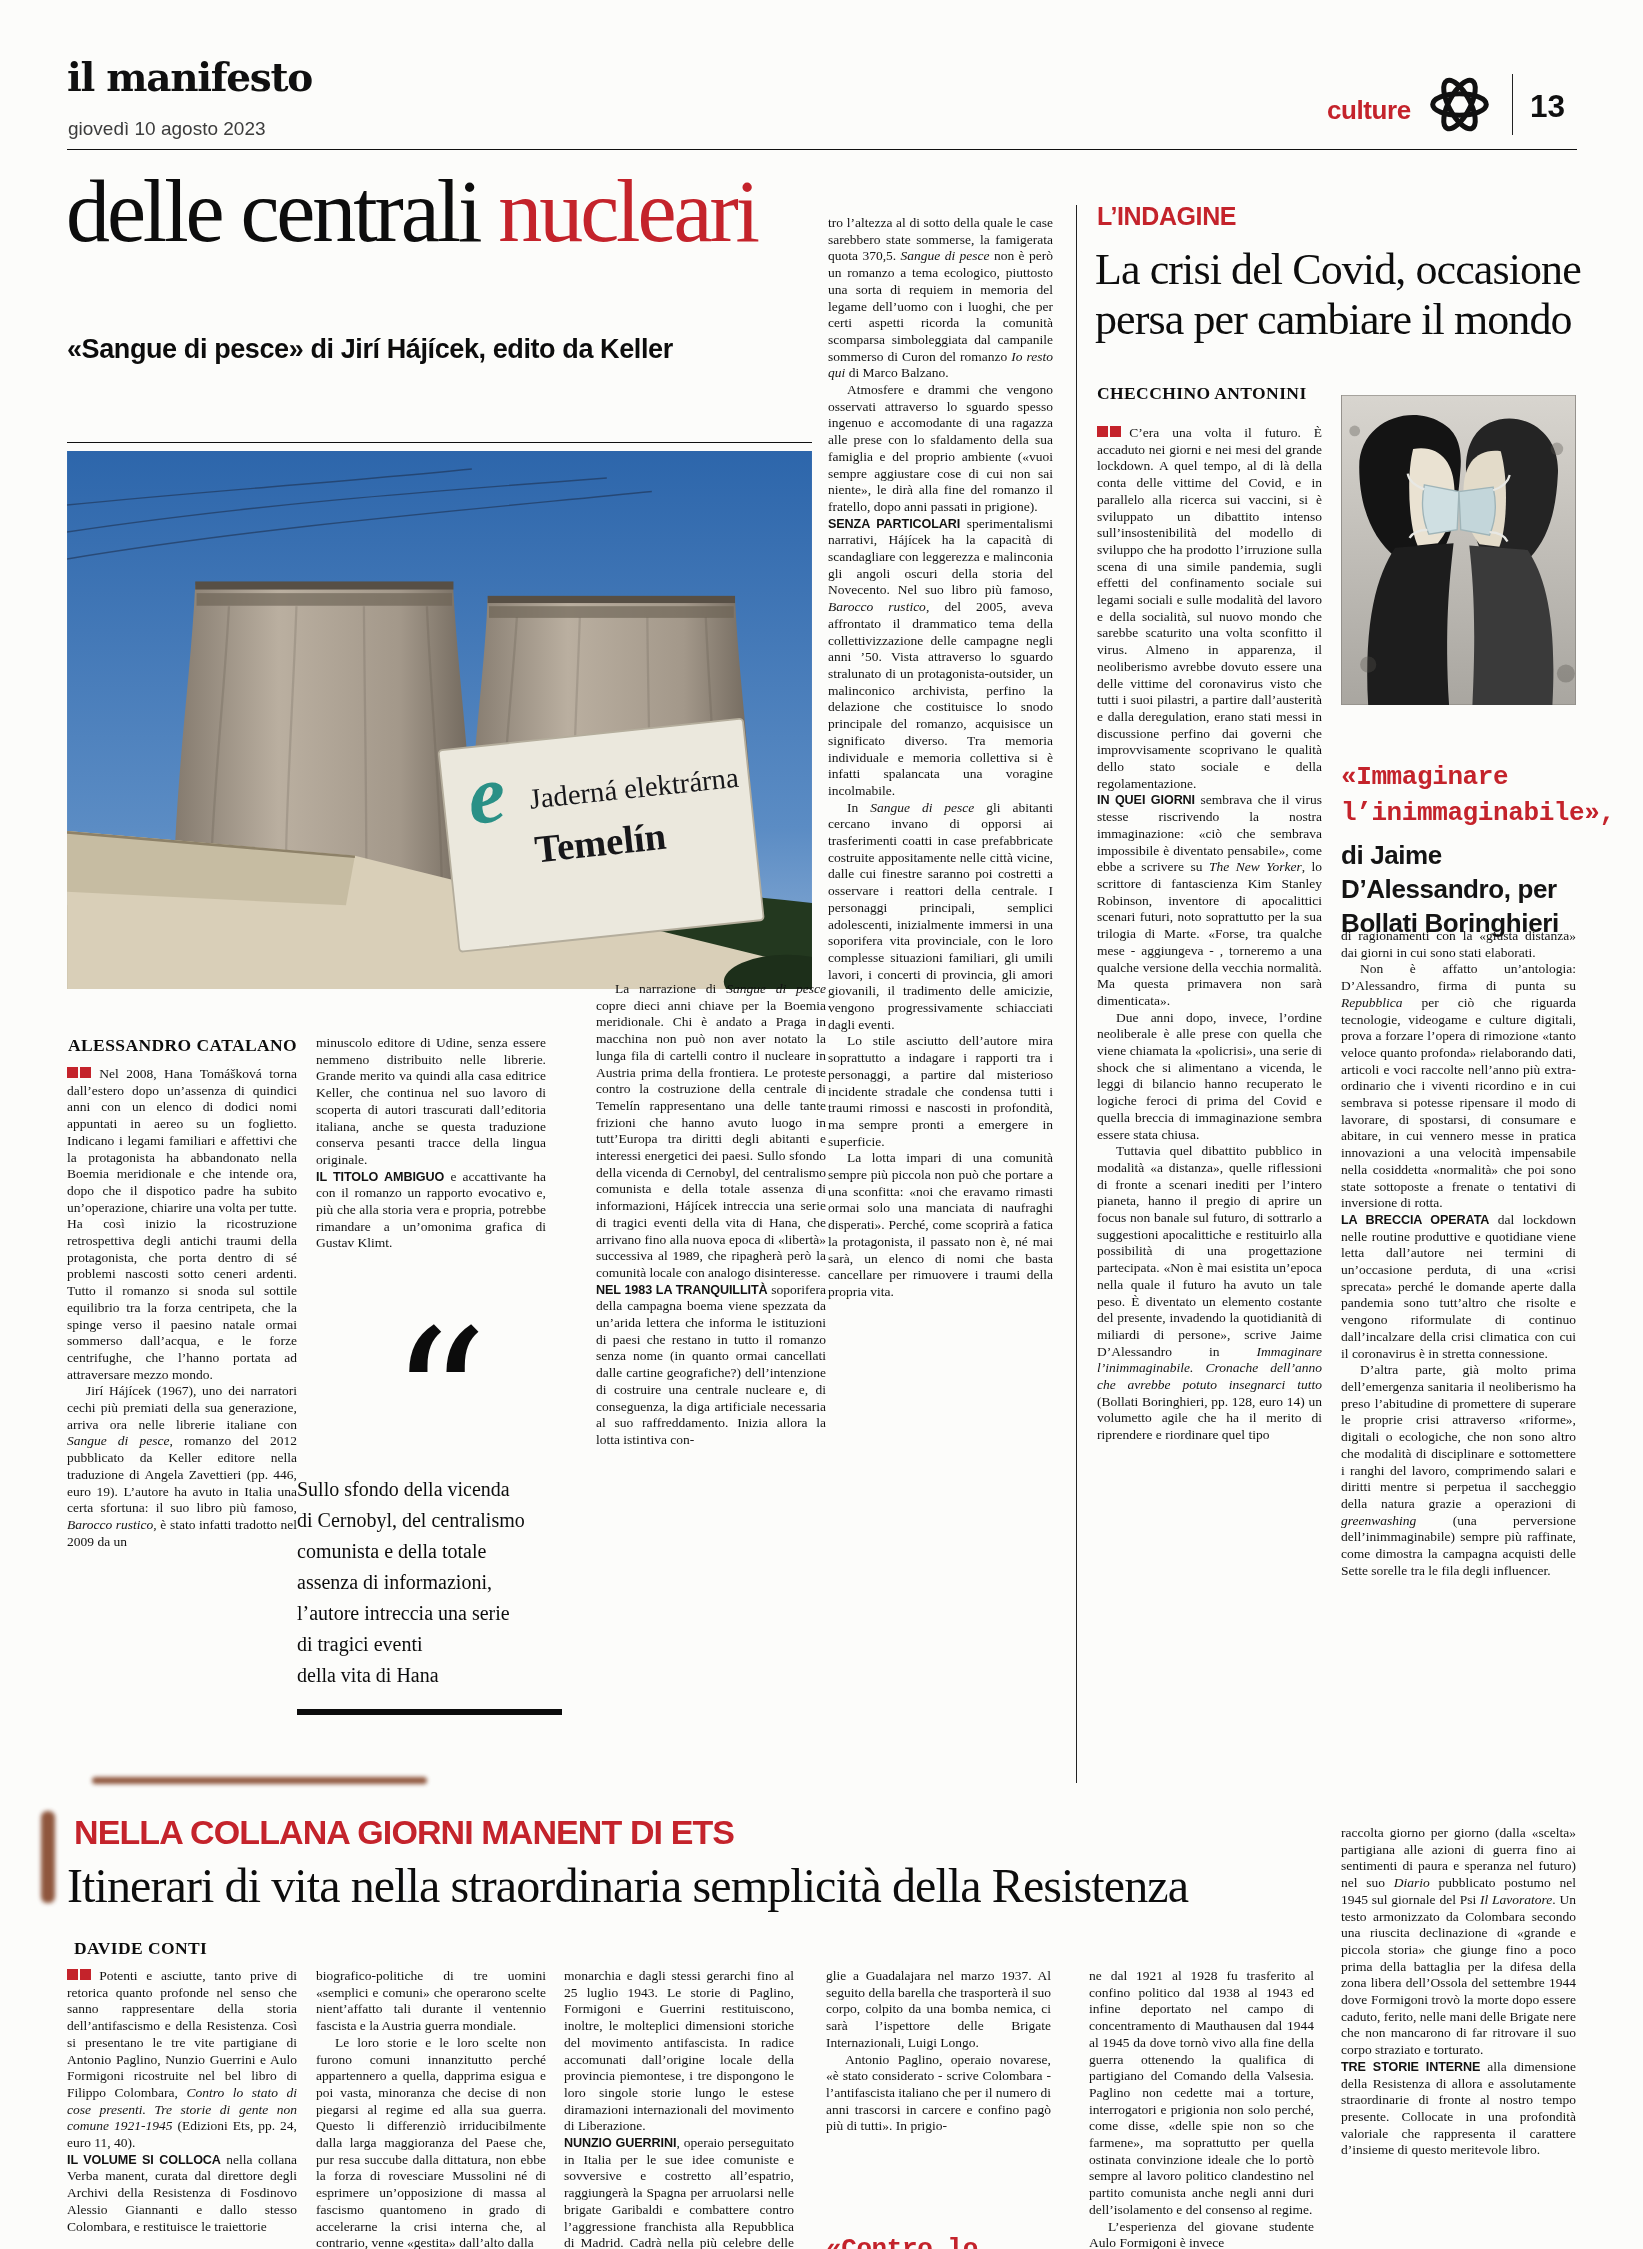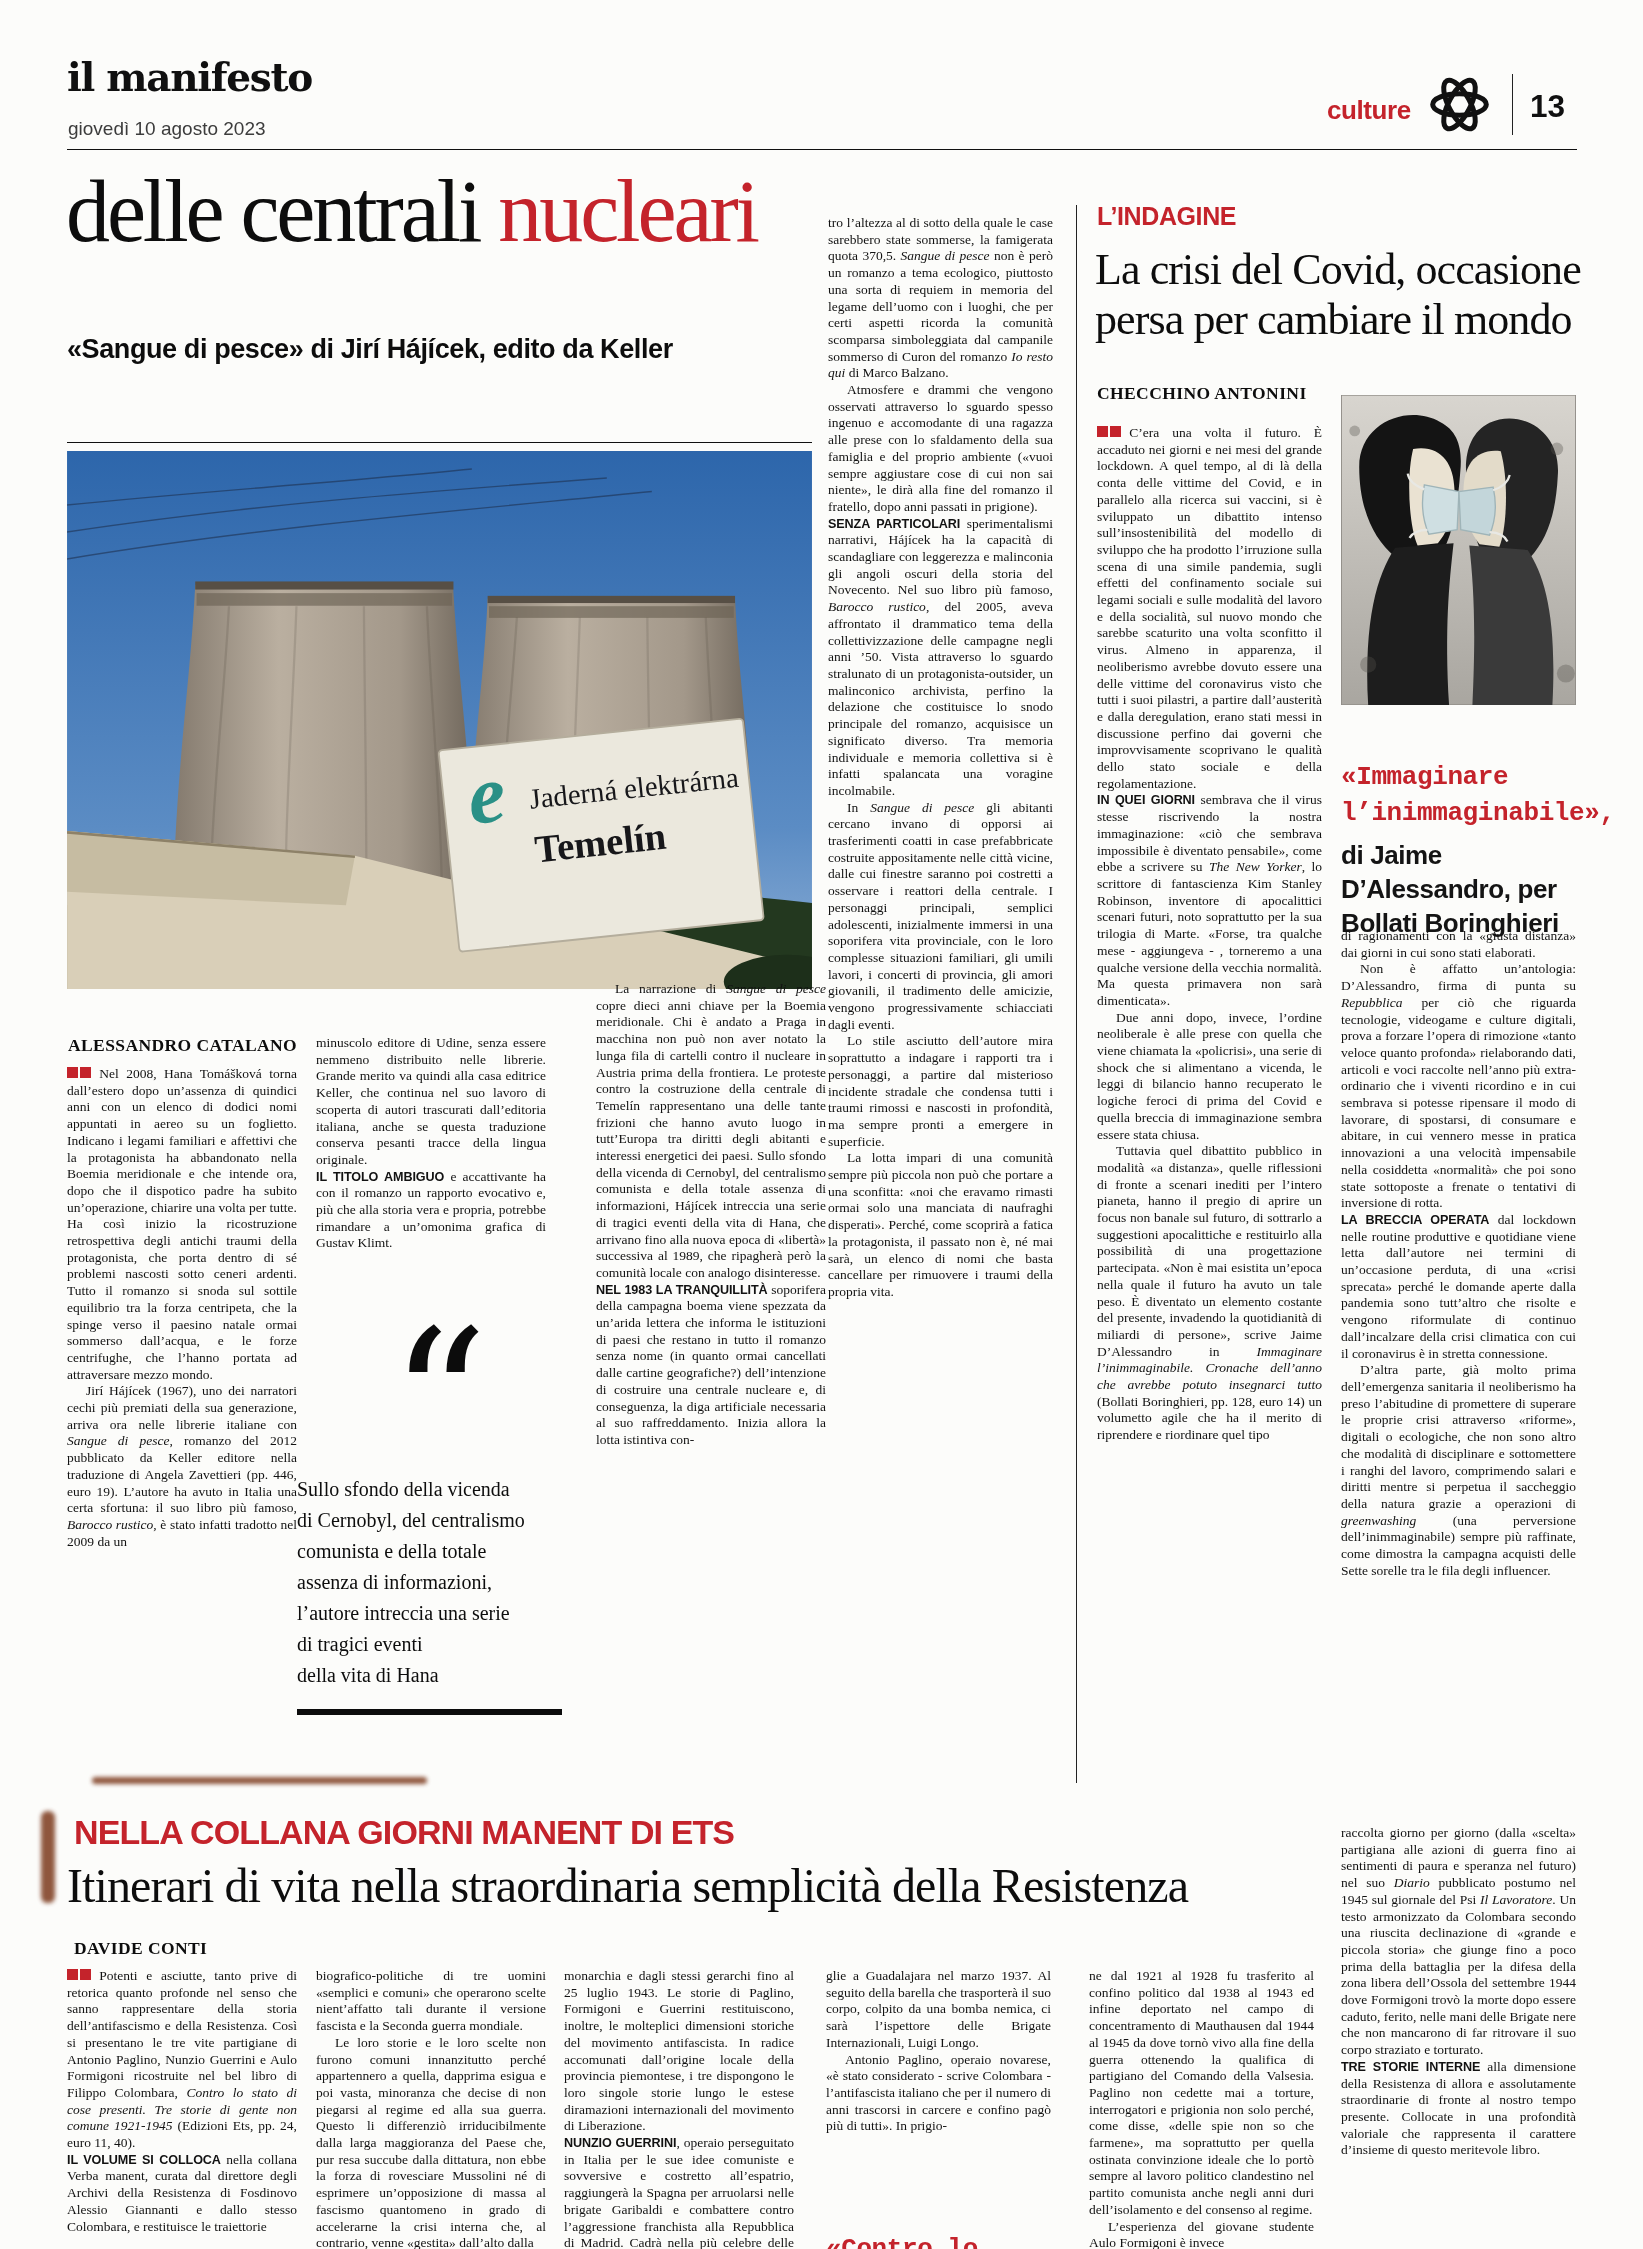--- a/index.html
+++ b/index.html
@@ -240,21 +240,21 @@
 
   <div class="abs kicker" style="left:74px;top:1813px;font-size:34px;letter-spacing:-0.9px;">NELLA COLLANA GIORNI MANENT DI ETS</div>
   <div class="abs headline3" style="left:67px;top:1861px;width:1260px;">Itinerari di vita nella straordinaria semplicità della Resistenza</div>
   <div class="abs byline" style="left:74px;top:1938px;">DAVIDE CONTI</div>
 
   <div class="abs bodycol" style="left:67px;top:1968px;width:230px;height:414px;">
       <div class="para"><span class="marker"><span class="sq"></span><span class="sq"></span></span>Potenti e asciutte, tanto prive di retorica quanto profonde nel senso che sanno rappresentare della storia dell’antifascismo e della Resistenza. Così si presentano le tre vite partigiane di Antonio Paglino, Nunzio Guerrini e Aulo Formigoni ricostruite nel bel libro di Filippo Colombara, <i>Contro lo stato di cose presenti. Tre storie di gente non comune 1921-1945</i> (Edizioni Ets, pp. 24, euro 11, 40).</div>
       <div class="para"><b class="lead">IL VOLUME SI COLLOCA</b> nella collana Verba manent, curata dal direttore degli Archivi della Resistenza di Fosdinovo Alessio Giannanti e dallo stesso Colombara, e restituisce le traiettorie</div>
     </div>
   <div class="abs bodycol" style="left:316px;top:1968px;width:230px;height:414px;">
-      <div class="para">biografico-politiche di tre uomini «semplici e comuni» che operarono scelte nient’affatto tali durante il versione fascista e la Seconda guerra mondiale.</div>
+      <div class="para">biografico-politiche di tre uomini «semplici e comuni» che operarono scelte nient’affatto tali durante il ventennio fascista e la Austria guerra mondiale.</div>
       <div class="para indent">Le loro storie e le loro scelte non furono comuni innanzitutto perché appartennero a quella, dapprima esigua e poi vasta, minoranza che decise di non piegarsi al regime ed alla sua guerra. Questo li differenziò irriducibilmente dalla larga maggioranza del Paese che, pur resa succube dalla dittatura, non ebbe la forza di rovesciare Mussolini né di esprimere un’opposizione di massa al fascismo quantomeno in grado di accelerarne la crisi interna che, al contrario, venne «gestita» dall’alto dalla</div>
     </div>
   <div class="abs bodycol" style="left:564px;top:1968px;width:230px;height:414px;">
       <div class="para">monarchia e dagli stessi gerarchi fino al 25 luglio 1943. Le storie di Paglino, Formigoni e Guerrini restituiscono, inoltre, le molteplici dimensioni storiche del movimento antifascista. In radice accomunati dall’origine locale della provincia piemontese, i tre dispongono le loro singole storie lungo le estese diramazioni internazionali del movimento di Liberazione.</div>
       <div class="para"><b class="lead">NUNZIO GUERRINI</b>, operaio perseguitato in Italia per le sue idee comuniste e sovversive e costretto all’espatrio, raggiungerà la Spagna per arruolarsi nelle brigate Garibaldi e combattere contro l’aggressione franchista alla Repubblica di Madrid. Cadrà nella più celebre delle batta-</div>
     </div>
   <div class="abs bodycol" style="left:826px;top:1968px;width:225px;height:211px;">
       <div class="para">glie a Guadalajara nel marzo 1937. Al seguito della barella che trasporterà il suo corpo, colpito da una bomba nemica, ci sarà l’ispettore delle Brigate Internazionali, Luigi Longo.</div>
       <div class="para indent">Antonio Paglino, operaio novarese, «è stato considerato - scrive Colombara - l’antifascista italiano che per il numero di anni trascorsi in carcere e confino pagò più di tutti». In prigio-</div>
     </div>

